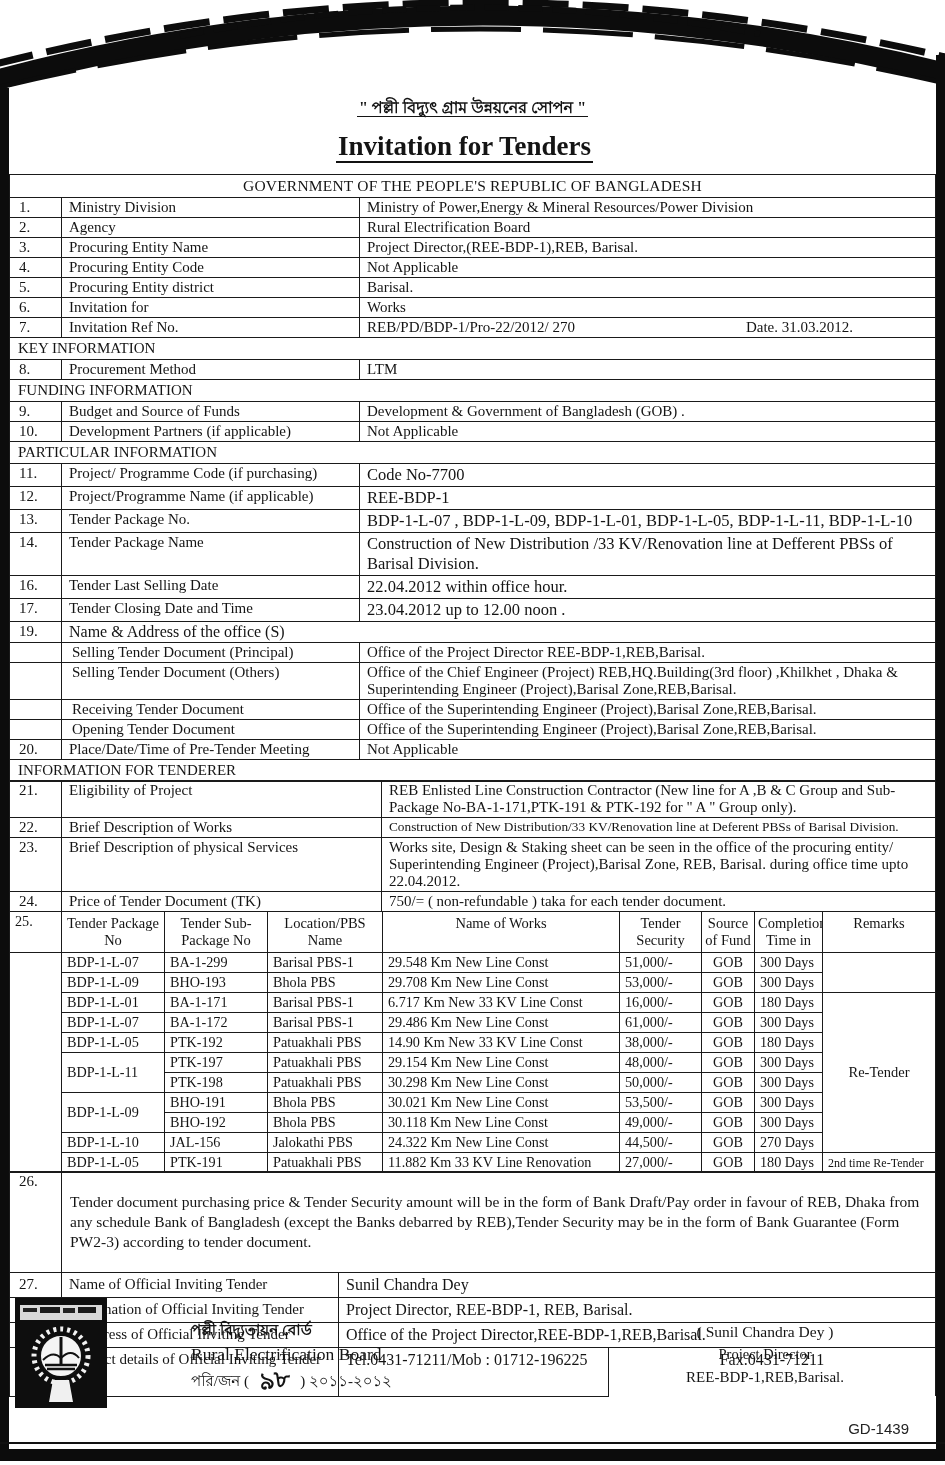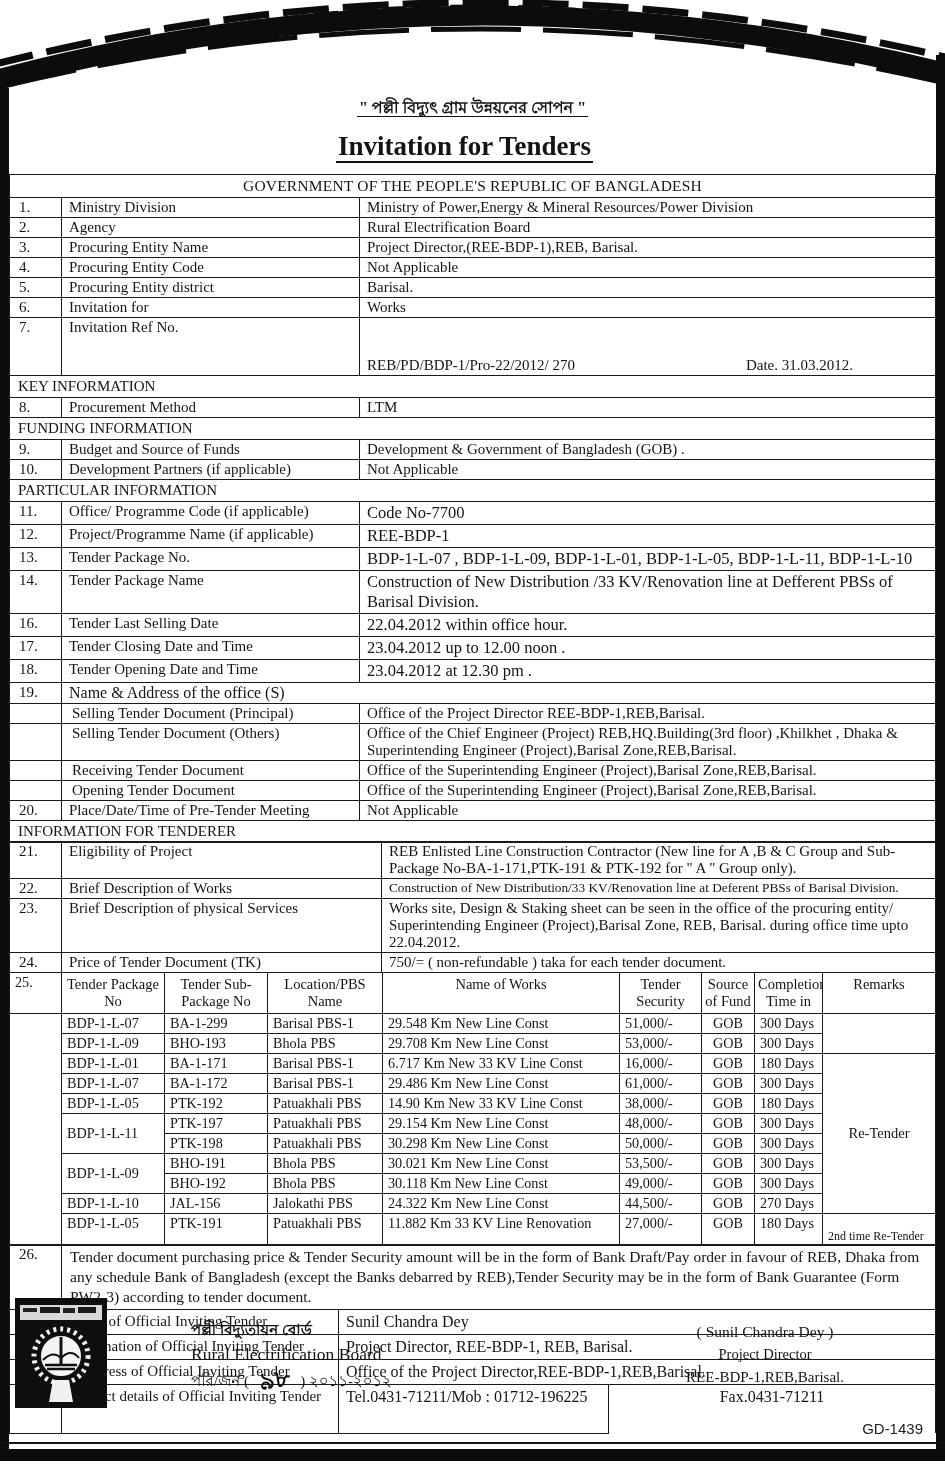--- a/index.html
+++ b/index.html
@@ -19,46 +19,46 @@
   .doc-title{text-align:center;font-weight:bold;font-size:27px;margin:9px 16px 12px 0;}
   .doc-title span{border-bottom:2.5px solid #111;padding:0 2px;}
   table{border-collapse:collapse;width:100%;table-layout:fixed;}
   table + table{margin-top:-1.6px;}
   td,th{border:1.6px solid #1a1a1a;font-size:15px;font-weight:normal;
         padding:1px 7px;vertical-align:top;text-align:left;overflow:hidden;}
   .gov-row td{text-align:center;font-size:15.5px;padding:2px 4px;letter-spacing:.2px;}
   .no-cell{padding-left:9px;}
   .section-row td{padding:2px 8px;font-size:15px;}
   .big-val{font-size:16.5px;}
-  .ref-cell{display:flex;margin-top:38px;}
+  .ref-cell{display:flex;}
   .ref-no{flex:0 0 auto;}
   .ref-date{margin-left:auto;margin-right:75px;}
   .sub-label{padding-left:10px;margin-top:24px;}
   
   .pkg th{text-align:center;font-size:14.5px;padding:3px 3px;vertical-align:top;}
   .pkg td{font-size:14.2px;padding:1px 5px;}
   .pkg .c{text-align:center;}
   .pkg .remarks-cell{vertical-align:middle;text-align:center;font-size:14.5px;}
-  .pkg .remarks-small{font-size:12px;text-align:left;vertical-align:top;padding-top:15px;}
-  .row26-text{font-size:15.5px;line-height:20px;padding:2px 8px;}
+  .pkg .remarks-small{font-size:12px;text-align:left;vertical-align:top;padding-top:3px;}
+  .row26-text{font-size:15.5px;line-height:20px;padding:20px 8px;}
   .tall td{padding-top:3px;padding-bottom:3px;}
   
   .footer{position:absolute;left:9px;right:9px;top:1296px;height:148px;}
   .logo{position:absolute;left:6px;top:2px;width:92px;height:110px;}
   .org-block{position:absolute;left:182px;top:22px;line-height:24px;}
   .org-bn{font-size:15px;font-weight:bold;}
   .org-en{font-size:17.5px;}
   .org-serial{font-size:15px;}
   .serial-hand{display:inline-block;font-size:24px;font-weight:bold;transform:rotate(-8deg);
                margin:0 10px;position:relative;top:2px;}
   .sign-block{position:absolute;right:92px;top:24px;text-align:center;line-height:23px;}
   .sign-name{font-size:15.5px;}
   .sign-title{font-size:14.5px;}
   .sign-org{font-size:15px;}
-  .gd{position:absolute;right:22px;bottom:28px;font-family:"Liberation Sans", sans-serif;
+  .gd{position:absolute;right:36px;bottom:28px;font-family:"Liberation Sans", sans-serif;
       font-size:15px;color:#222;}
 </style>
 </head>
 <body>
 
 <div class="page">
 
   <svg class="top-arc" viewBox="0 0 945 90" preserveAspectRatio="none">
     <path d="M -12 82 Q 470 -48 958 76" fill="none" stroke="#0c0c0c" stroke-width="20"></path>
     <path d="M -12 66 Q 470 -58 958 60" fill="none" stroke="#0c0c0c" stroke-width="7" stroke-dasharray="46 14"></path>
@@ -145,21 +145,21 @@
       <tr>
         <td class="no-cell">10.</td>
         <td>Development Partners (if applicable)</td>
         <td>Not Applicable</td>
           </tr>
       <tr class="section-row">
         <td colspan="3">PARTICULAR INFORMATION</td>
           </tr>
       <tr>
         <td class="no-cell">11.</td>
-        <td>Office/ Programme Code (if applicable)</td>
+        <td>Project/ Programme Code (if purchasing)</td>
         <td class="big-val">Code No-7700</td>
           </tr>
       <tr>
         <td class="no-cell">12.</td>
         <td>Project/Programme Name (if applicable)</td>
         <td class="big-val">REE-BDP-1</td>
           </tr>
       <tr>
         <td class="no-cell">13.</td>
         <td>Tender Package No.</td>
@@ -172,25 +172,20 @@
           </tr>
       <tr>
         <td class="no-cell">16.</td>
         <td>Tender Last Selling Date</td>
         <td class="big-val">22.04.2012  within  office hour.</td>
           </tr>
       <tr>
         <td class="no-cell">17.</td>
         <td>Tender Closing Date and Time</td>
         <td class="big-val">23.04.2012   up to   12.00  noon .</td>
-          </tr>
-      <tr>
-        <td class="no-cell">18.</td>
-        <td>Tender Opening Date and Time</td>
-        <td class="big-val">23.04.2012    at  12.30  pm .</td>
           </tr>
       <tr>
         <td class="no-cell">19.</td>
         <td colspan="2" style="font-size:16px">Name &amp; Address of the office (S)</td>
           </tr>
       <tr>
         <td></td>
         <td class="sub-label">Selling Tender Document (Principal)</td>
         <td>Office of the  Project Director REE-BDP-1,REB,Barisal.</td>
           </tr>

